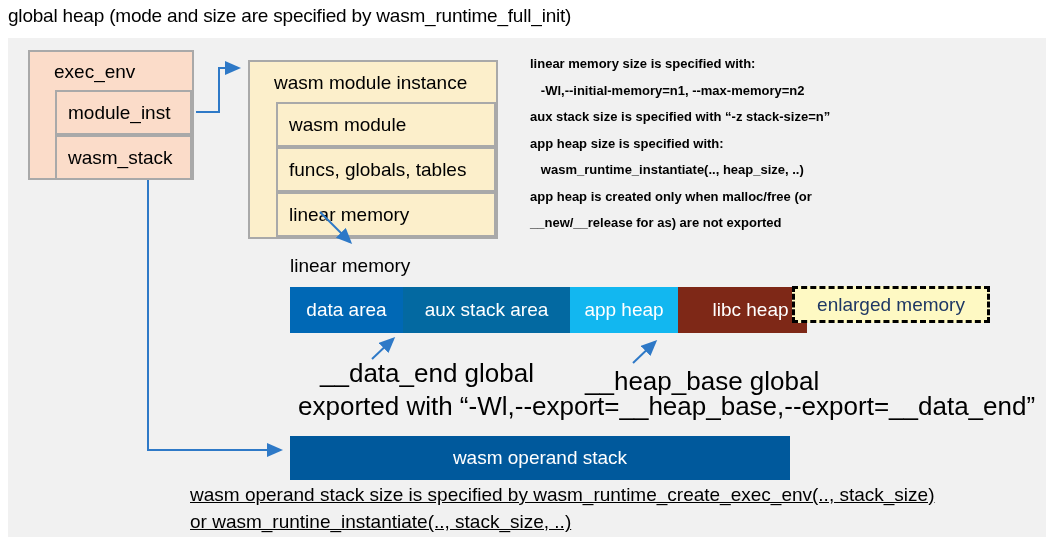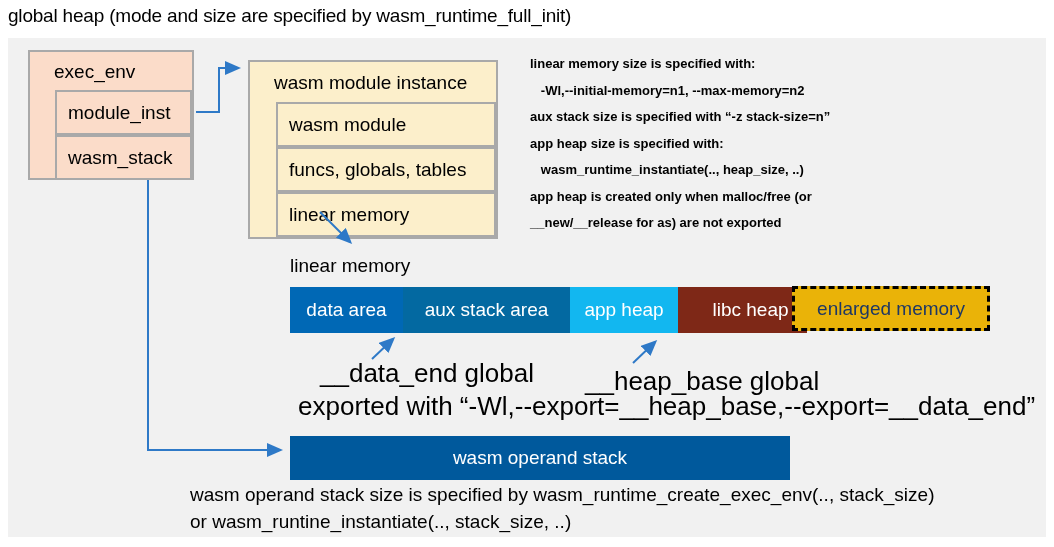--- a/index.html
+++ b/index.html
@@ -18,32 +18,32 @@
   #module-instance{left:248px;top:60px;width:250px;height:179px;background:#FCEFCB;}
   #module-instance .hdr{height:42px;}
   #module-instance .row{left:26px;height:45px;background:#FCEFCB;}
 
   .notes{position:absolute;left:530px;top:51px;width:512px;font-size:13px;line-height:26.5px;font-weight:bold;}
   .notes div{white-space:pre;}
 
   .lm-label{position:absolute;left:290px;top:255px;font-size:19px;}
   .bar{position:absolute;left:290px;top:287px;height:46px;display:flex;}
   .seg{display:flex;align-items:center;justify-content:center;font-size:19px;}
-  .enlarged{position:absolute;left:792px;top:286px;width:198px;height:45px;box-sizing:border-box;
-            border:3px dashed #000;background:#eab308;display:flex;align-items:center;
+  .enlarged{position:absolute;left:792px;top:286px;width:198px;height:37px;box-sizing:border-box;
+            border:3px dashed #000;background:#fef9c3;display:flex;align-items:center;
             justify-content:center;font-size:19px;}
 
   .ann{position:absolute;font-size:26px;}
   #ann-data-end{left:320px;top:358px;}
   #ann-heap-base{left:585px;top:366px;}
   #ann-exported{left:298px;top:391px;}
 
   .opstack{position:absolute;left:290px;top:428px;width:500px;height:44px;display:flex;
            align-items:center;justify-content:center;color:#fff;font-size:19px;}
-  .bottom-notes{position:absolute;left:190px;top:481px;font-size:19px;line-height:27px;}
+  .bottom-notes{position:absolute;left:190px;top:481px;font-size:19px;line-height:27px;text-decoration:underline;}
   .bottom-notes div{white-space:pre;}
 
   svg.connectors{position:absolute;left:0;top:0;pointer-events:none;}
 </style>
 </head>
 <body>
 
 <div id="canvas">
 
   <div class="title">global heap (mode and size are specified by wasm_runtime_full_init)</div>

